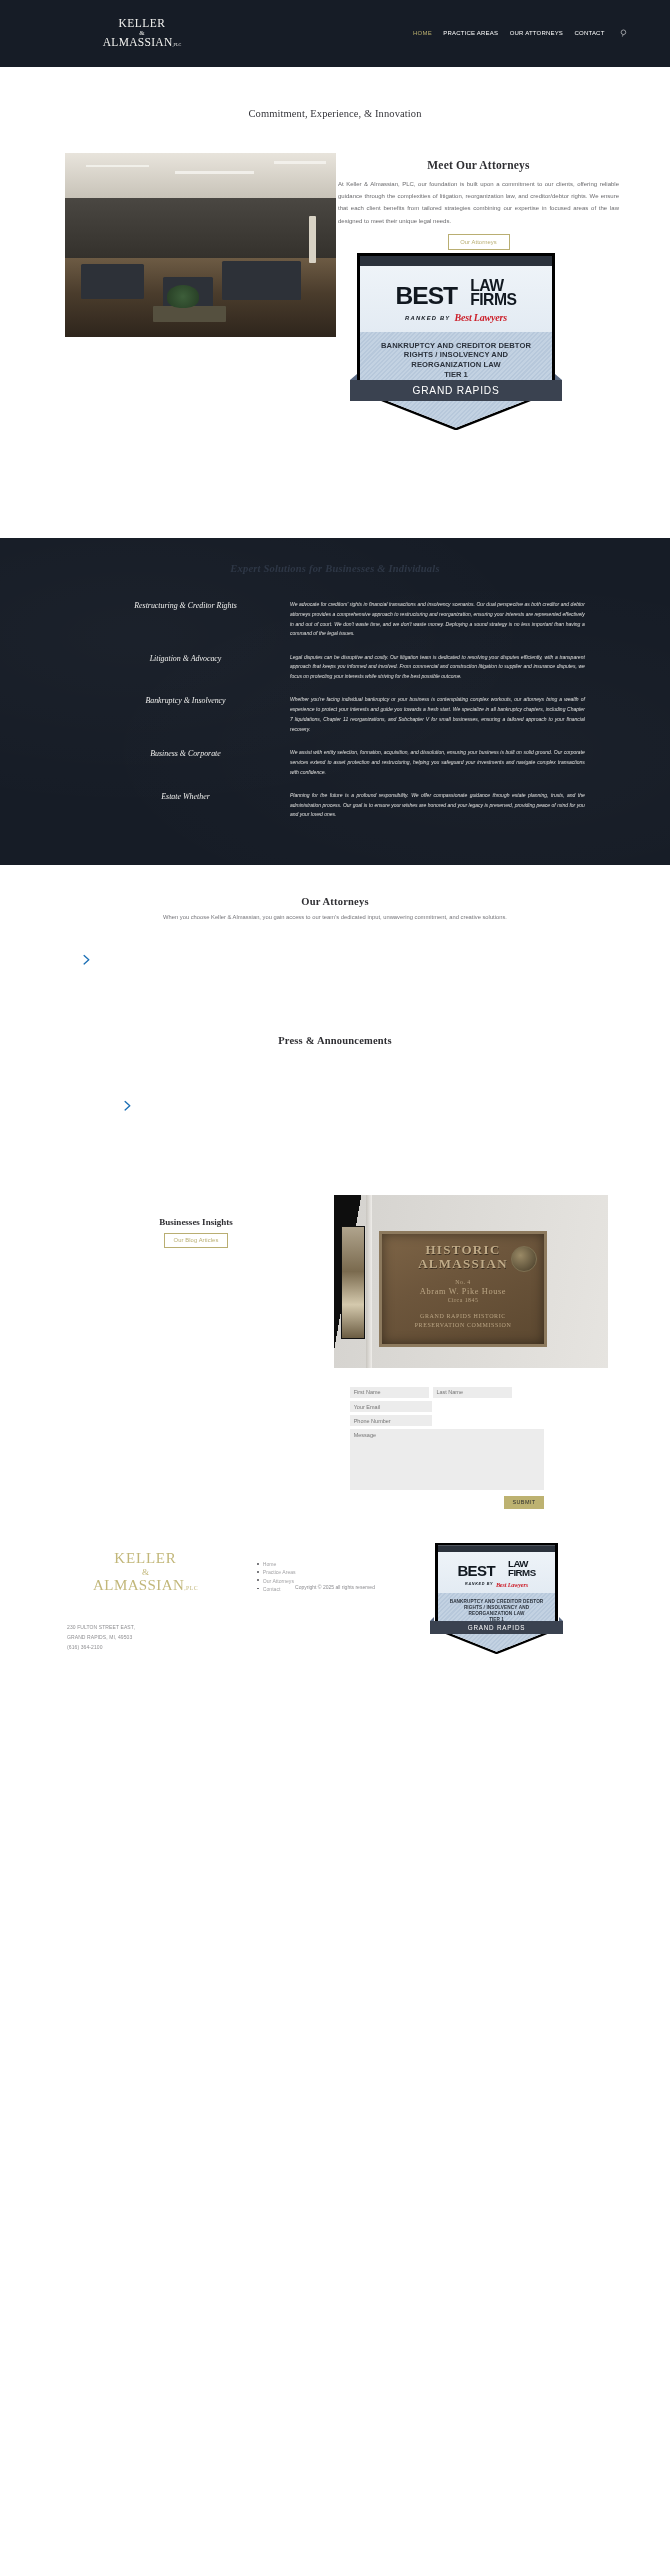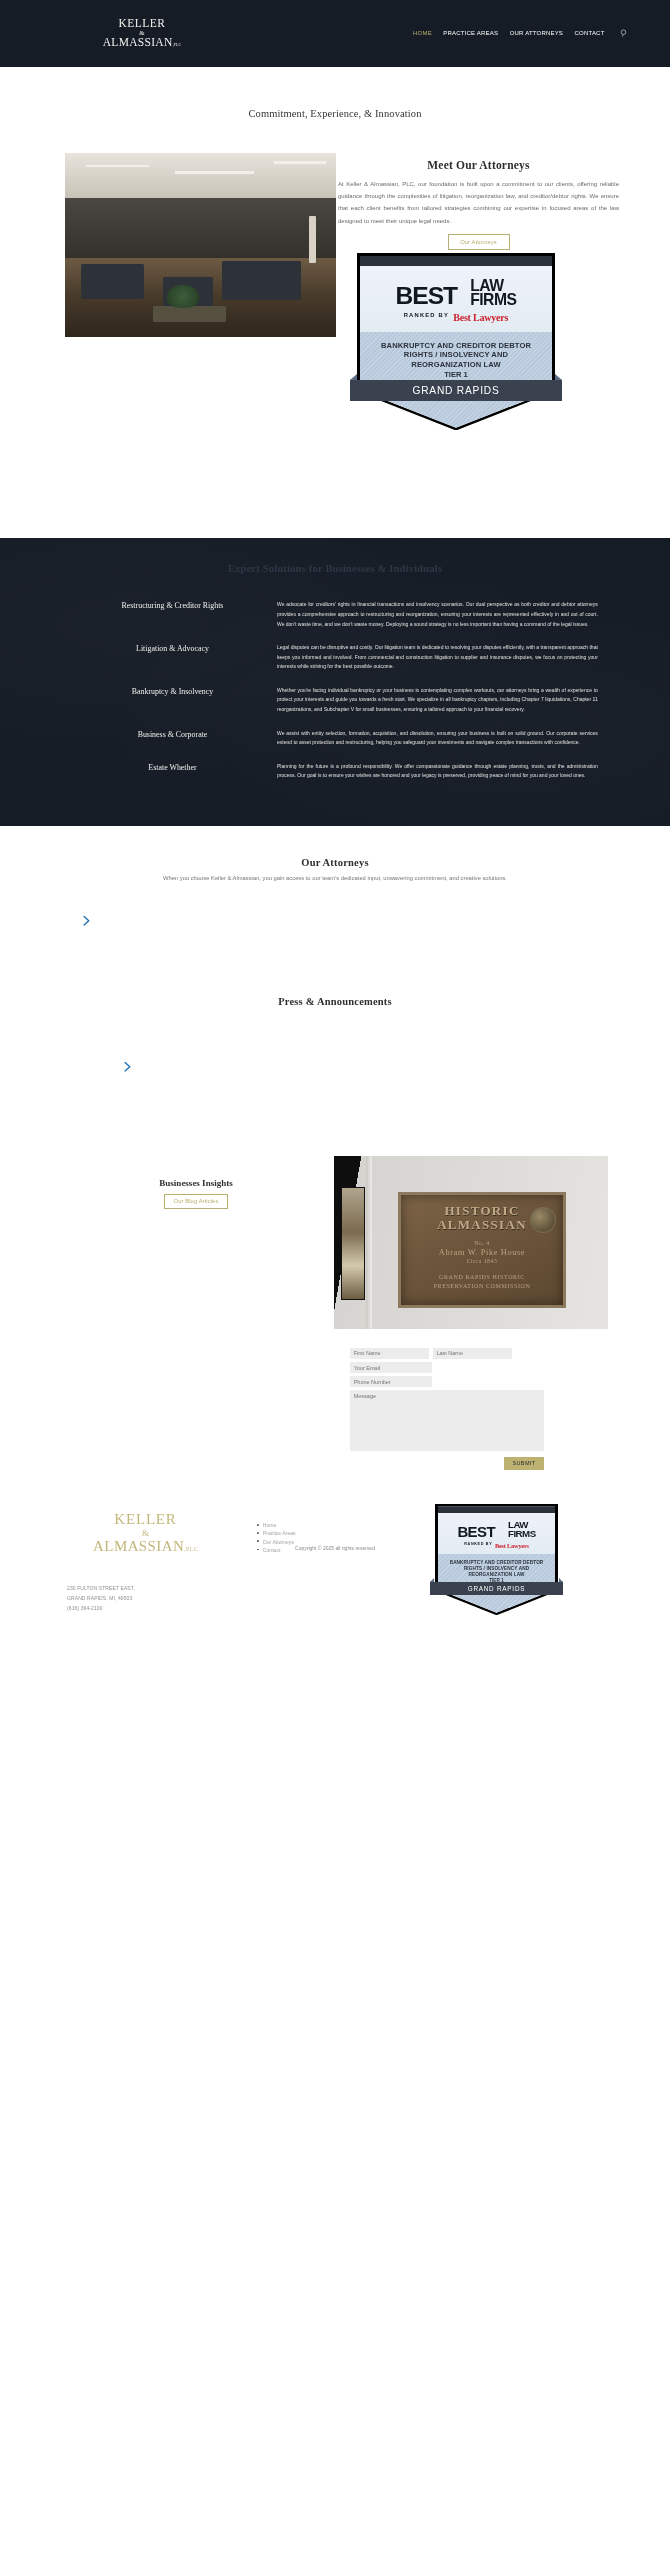--- a/index.html
+++ b/index.html
@@ -194,21 +194,21 @@
   .bl-law {
     font-family: "Liberation Sans", sans-serif; font-weight: bold;
     font-size: 15.7px; color: #111820; letter-spacing: -0.5px; display: block;
   }
   .bl-firms {
     font-family: "Liberation Sans", sans-serif; font-weight: bold;
     font-size: 15.7px; color: #111820; letter-spacing: -0.5px; display: block;
   }
   .bl-ranked {
     margin-top: 4.7px;
-    display: flex; align-items: flex-start; justify-content: center; gap: 4.2px;
+    display: flex; align-items: center; justify-content: center; gap: 4.2px; font-style: italic;
   }
   .bl-rankedby {
     font-family: "Liberation Sans", sans-serif; font-weight: bold;
     font-size: 5.8px; letter-spacing: 1.2px; color: #111820;
   }
   .bl-bestlawyers {
     font-family: "Liberation Serif", serif;
     font-size: 10px; color: #cc1f2a; font-weight: bold; letter-spacing: -0.2px;
   }
   .badge-ribbon {
@@ -253,23 +253,24 @@
     font-weight: bold; font-size: 7.6px; color: #2b323c; margin-top: 0.5px;
   }
   .badge-year {
     font-family: "Liberation Sans", sans-serif;
     font-weight: bold; font-size: 18px; color: #3a4250; margin-top: 3.1px; letter-spacing: 0.5px;
   }
 
   
   .practice-section {
     background: #161c26;
-    padding: 25px 0 31px;
+    padding: 25px 13px 31px;
     position: relative;
     overflow: hidden;
+    font-style: italic;
   }
   .practice-section::before {
     content: "";
     position: absolute; inset: 0;
     background:
       radial-gradient(ellipse at 20% 30%, rgba(255,255,255,.025), transparent 55%),
       radial-gradient(ellipse at 75% 65%, rgba(255,255,255,.02), transparent 60%);
     pointer-events: none;
   }
   .practice-heading {
@@ -365,21 +366,21 @@
     position: absolute; left: 7.3px; top: 31px; width: 24px; height: 113px;
     background: linear-gradient(180deg,#b0a48d,#7a6a4e 40%,#d4c9ad 70%,#6b5c42);
     border: 1.6px solid #111;
   }
   .edu-photo .post {
     position: absolute; left: 32px; top: 0; width: 6.3px; height: 100%;
     background: linear-gradient(90deg,#c9c6c0,#efedea);
   }
   .plaque {
     position: absolute;
-    left: 64px; top: 36px;
+    left: 45px; top: 36px;
     width: 168px; height: 116px;
     background: linear-gradient(155deg,#7d6446 0%, #6d563c 40%, #5c4830 100%);
     border: 3.7px solid #8d7a5e;
     box-shadow: inset 0 0 11.5px rgba(0,0,0,.45);
     text-align: center;
     color: #b9a483;
     font-family: "Liberation Serif", serif;
     padding-top: 8.4px;
   }
   .plaque .ph {

